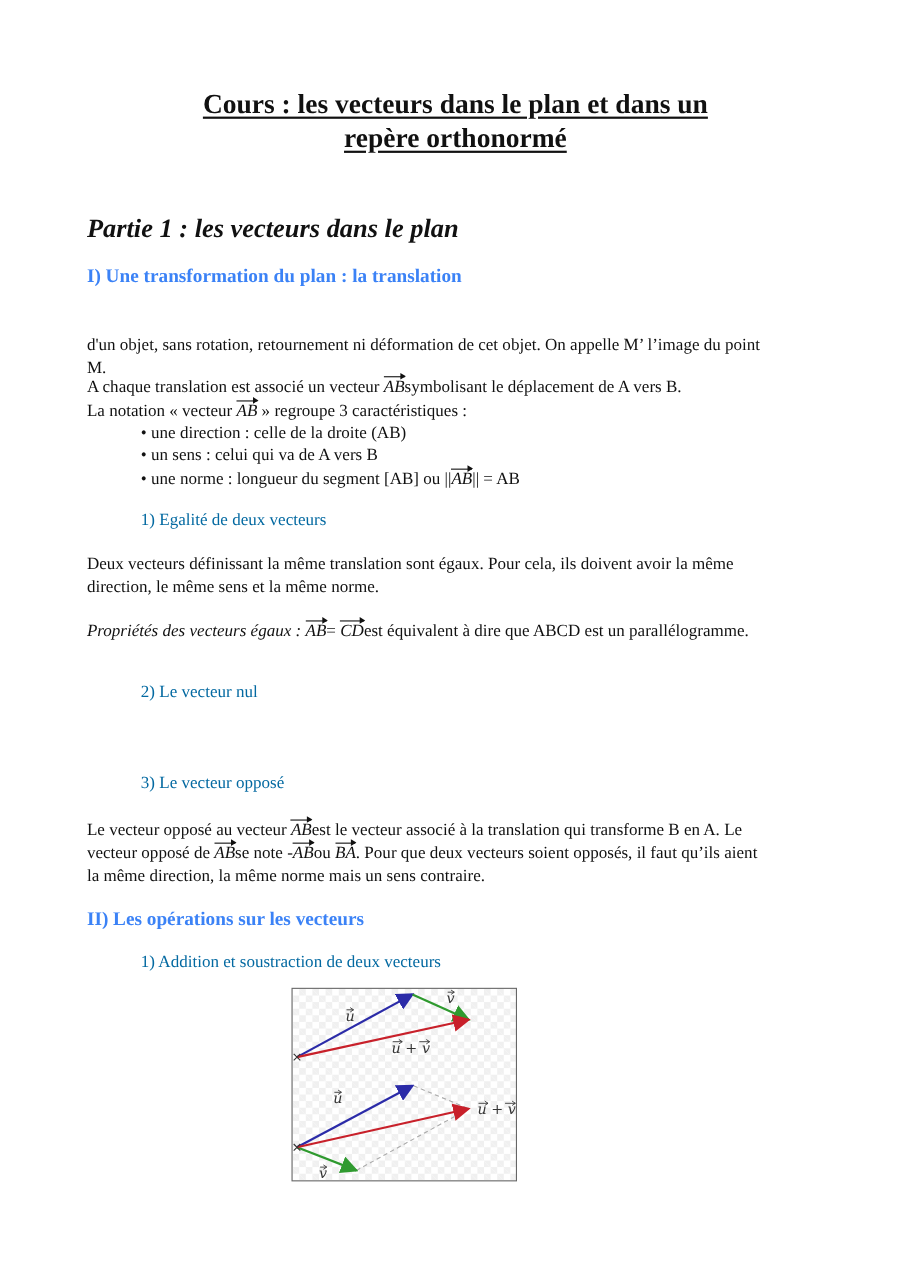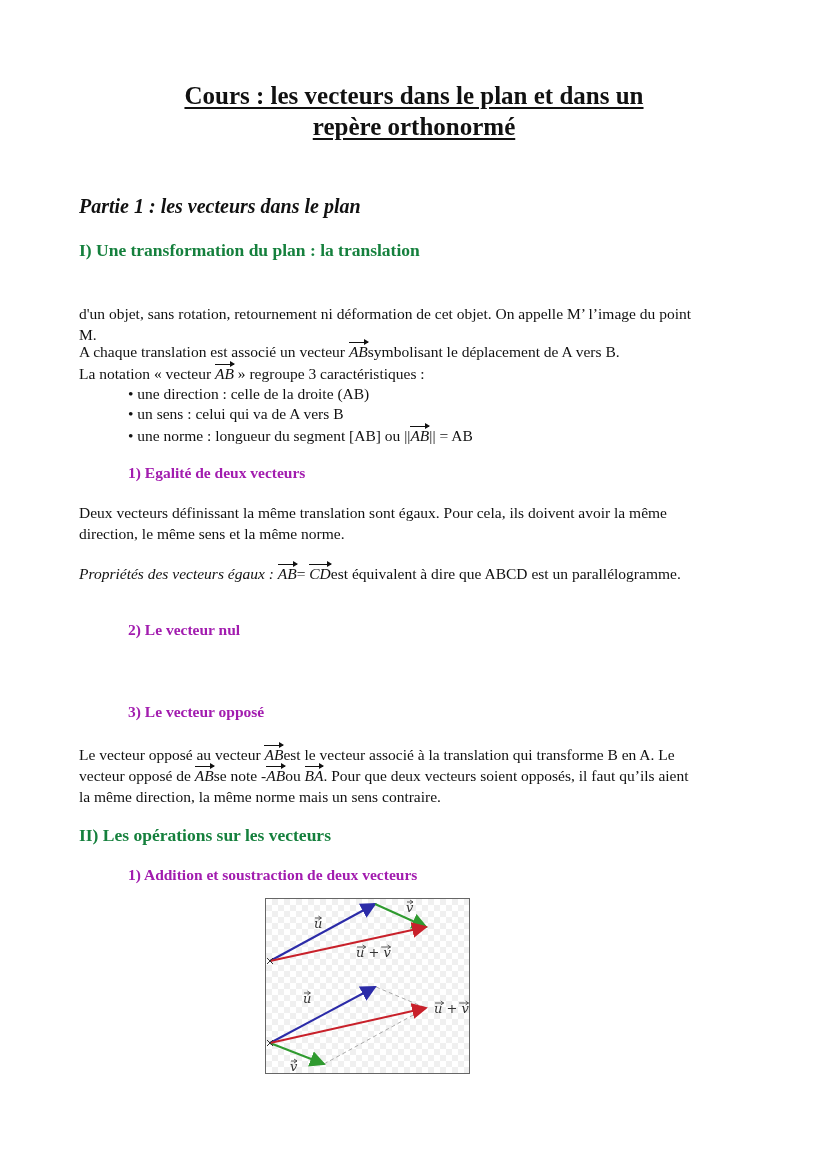--- a/index.html
+++ b/index.html
@@ -2,23 +2,23 @@
 <html><head>
 <meta charset="utf-8">
 <style>
   html, body { margin: 0; padding: 0; background: #ffffff; }
   body { width: 828px; height: 1171px; position: relative; overflow: hidden;
          font-family: "Liberation Serif", serif; color: #111; }
   .page { position: absolute; left: 0; top: 0; width: 828px; height: 828px; }
   .title { position: absolute; left: 0; width: 828px; top: 80px; text-align: center;
            font-weight: bold; font-size: 25px; line-height: 31px; }
   .title span { text-decoration: underline; text-decoration-thickness: 2px; text-underline-offset: 3px; }
-  .part { position: absolute; left: 79px; top: 195px; font-size: 20px; font-weight: bold; font-style: italic; }
-  .h-red { position: absolute; left: 79px; font-size: 17.5px; font-weight: bold; color: #15803d; }
-  .h-green { position: absolute; left: 128px; font-size: 15.5px; color: #a21caf; font-weight: bold; }
+  .part { position: absolute; left: 79px; top: 195px; font-size: 24px; font-weight: bold; font-style: italic; }
+  .h-red { position: absolute; left: 79px; font-size: 17.5px; font-weight: bold; color: #3b82f6; }
+  .h-green { position: absolute; left: 128px; font-size: 15.5px; color: #0369a1; }
   .p { position: absolute; left: 79px; width: 680px; font-size: 15.5px; line-height: 21px; }
   .bul { position: absolute; left: 128px; font-size: 15.5px; line-height: 21px; }
   .vec { font-style: italic; position: relative; display: inline-block; }
   .vec::before { content: ""; position: absolute; left: 0; right: 0; top: 1px; border-top: 1px solid #111; }
   .vec::after { content: ""; position: absolute; right: -1px; top: -2px; border-left: 5px solid #111;
                 border-top: 3px solid transparent; border-bottom: 3px solid transparent; }
   .vec.up { font-style: normal; }
   .figure { position: absolute; left: 265px; top: 898px; width: 203px; height: 174px;
             border: 1px solid #666; background-color: #fff;
             background-image:

